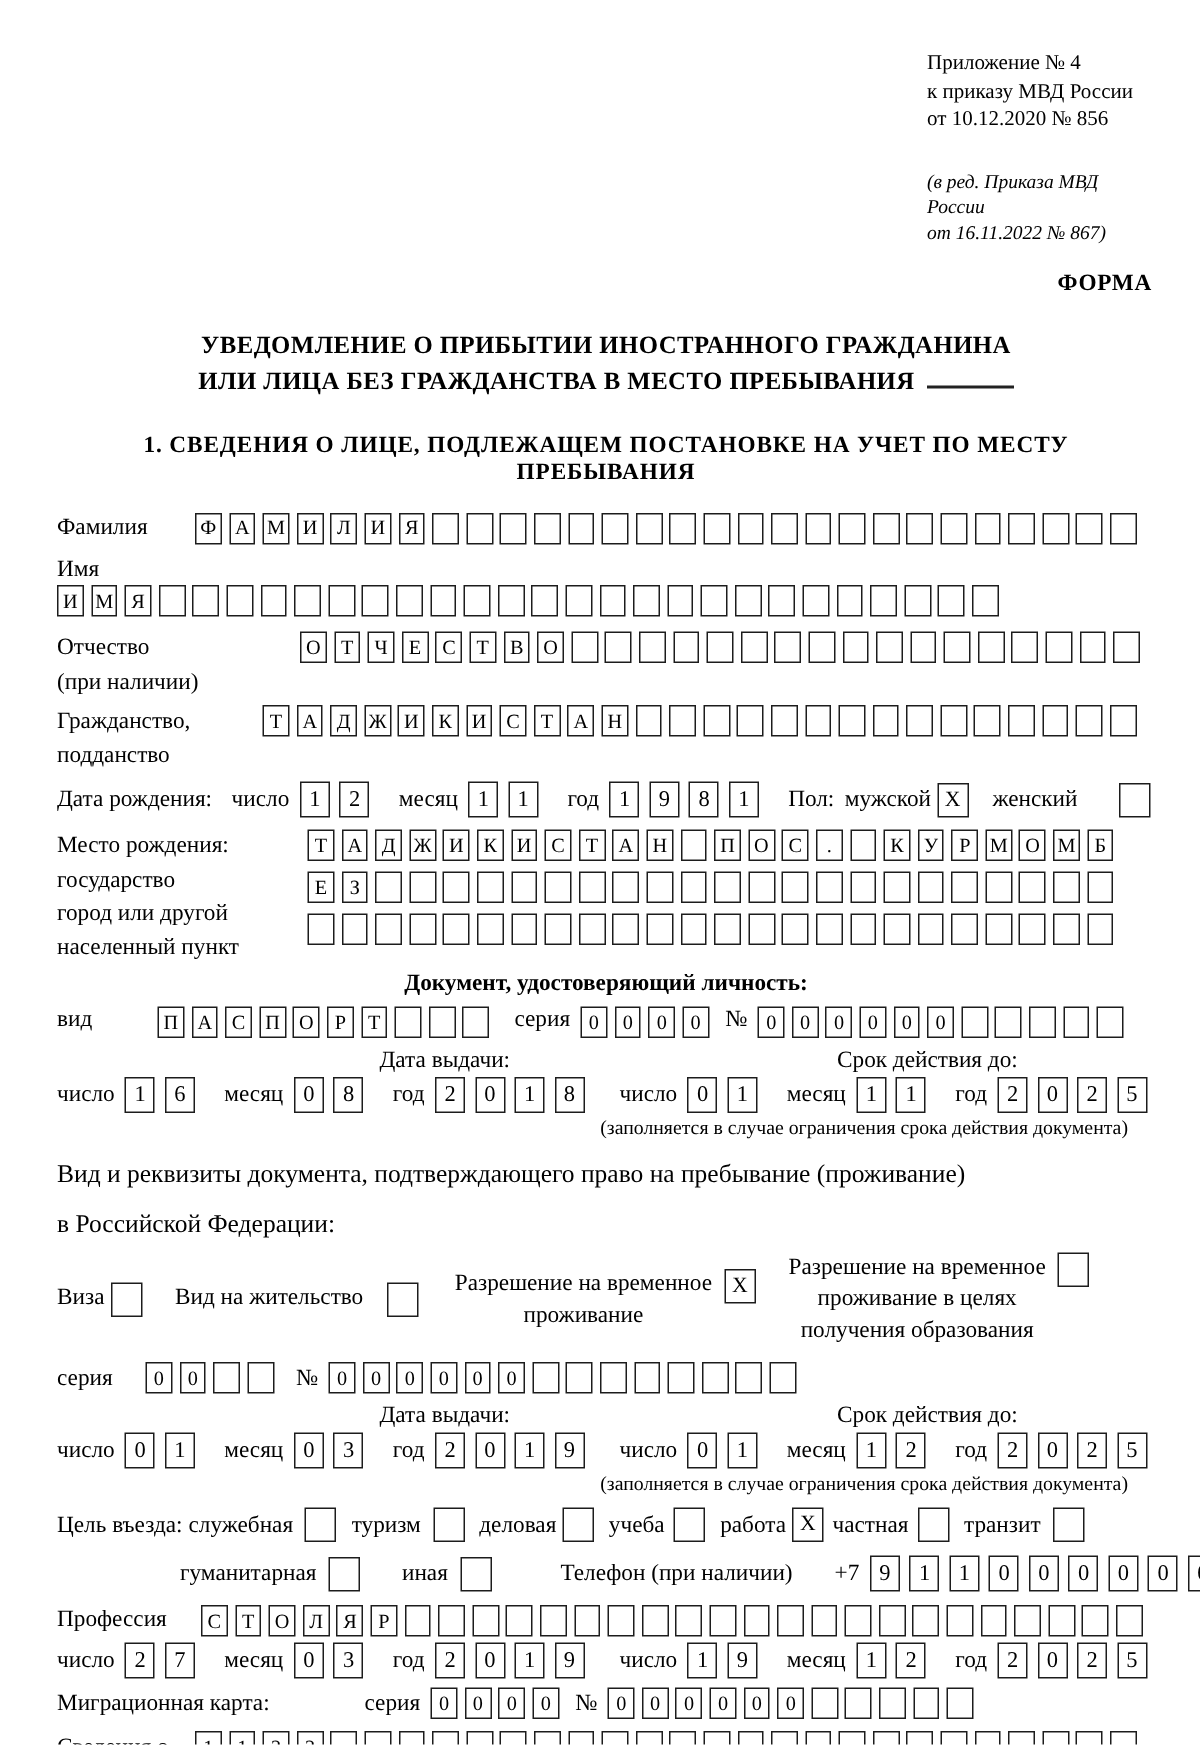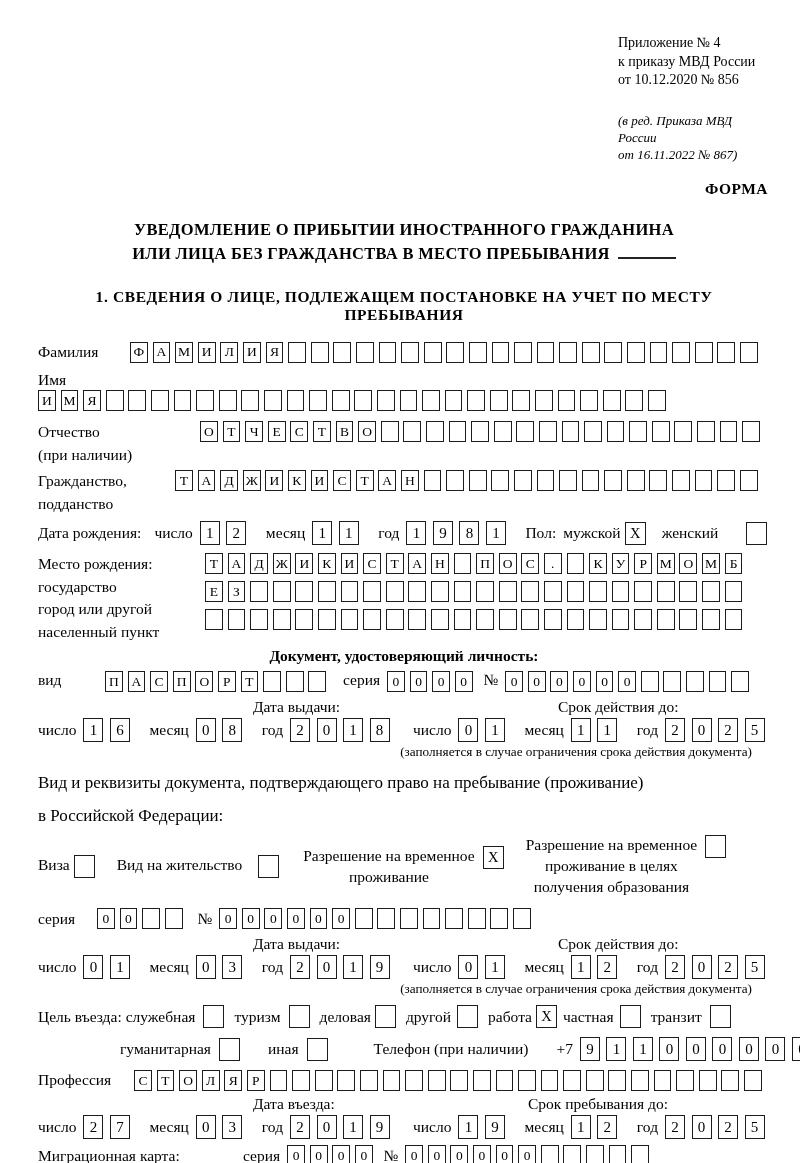--- a/index.html
+++ b/index.html
@@ -516,21 +516,21 @@
   <div class="note">(заполняется в случае ограничения срока действия документа)</div>
 
   <div class="row" style="align-items:center;margin-bottom:9px;">
     <span class="dlab" style="margin-right:4px;">Цель въезда:</span>
     <span class="dlab" style="margin-right:0;">служебная</span>
     <span class="cbx"></span>
     <span class="dlab gap10" style="margin-right:0;">туризм</span>
     <span class="cbx"></span>
     <span class="dlab gap10" style="margin-right:0;">деловая</span>
     <span class="cbx" style="margin-left:4px;"></span>
-    <span class="dlab gap10" style="margin-right:0;">другой</span>
+    <span class="dlab gap10" style="margin-right:0;">учеба</span>
     <span class="cbx" style="margin-left:6px;"></span>
     <span class="dlab gap10" style="margin-right:0;">работа</span>
     <span class="cbx" style="margin-left:4px;">X</span>
     <span class="dlab gap6" style="margin-right:0;">частная</span>
     <span class="cbx" style="margin-left:6px;"></span>
     <span class="dlab gap10" style="margin-right:0;">транзит</span>
     <span class="cbx"></span>
   </div>
 
   <div class="row" style="align-items:center;margin-bottom:9px;">
@@ -580,24 +580,20 @@
         <span class="cell"></span>
         <span class="cell"></span>
         <span class="cell"></span>
         <span class="cell"></span>
         <span class="cell"></span>
         <span class="cell"></span>
         <span class="cell"></span>
       </span>
   </div>
 
-  <div class="hdr-pair">
-    <span style="left:215px;">Дата въезда:</span>
-    <span style="left:490px;">Срок пребывания до:</span>
-  </div>
 
   <div class="row" style="align-items:center;margin-bottom:6px;">
     <div class="date-left">
       <span class="dlab">число</span>
       <span class="cells dcell dgrp">
           <span class="cell">2</span>
           <span class="cell">7</span>
         </span>
       <span class="dlab">месяц</span>
       <span class="cells dcell dgrp">

